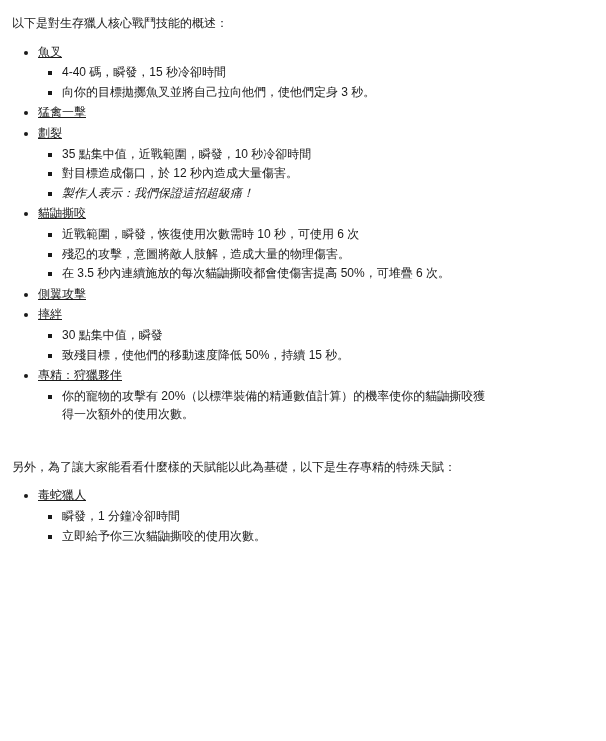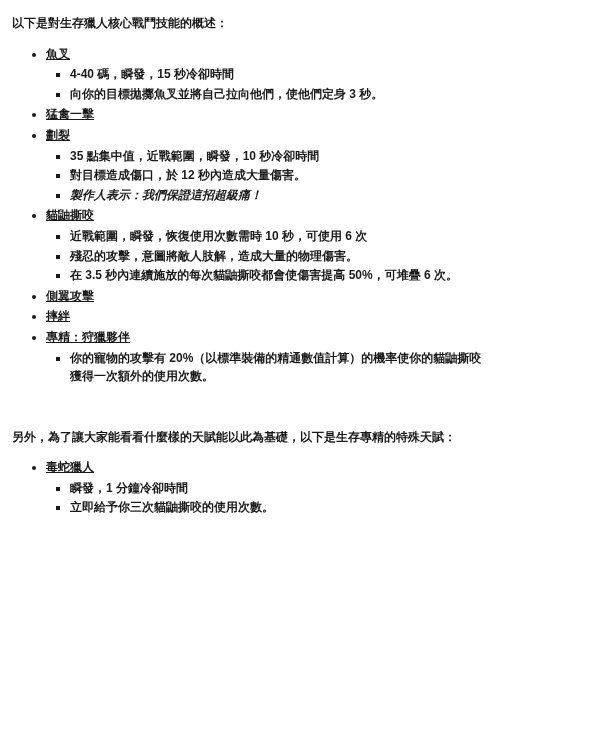--- a/index.html
+++ b/index.html
@@ -13,29 +13,28 @@
     overflow: hidden;
     font-family: "Liberation Sans", sans-serif;
     color: #1a1a1a;
     font-size: 12px;
     line-height: 1.55;
   }
   .page {
     padding: 10px 4px 0 12px;
     box-sizing: border-box;
     width: 498px;
-    font-weight: bold;
   }
   p.intro {
     margin: 4px 0 10px 0;
     font-size: 12px;
     color: #1a1a1a;
   }
   ul {
-    margin: 12px;
+    margin: 4px;
     padding-left: 22px;
     list-style-type: disc;
   }
   ul ul {
     margin: 2px 0 2px 0;
     padding-left: 24px;
     list-style-type: square;
   }
   li {
     margin: 0 0 1px 0;
@@ -79,21 +78,24 @@
           <li class="detail">35 點集中值，近戰範圍，瞬發，10 秒冷卻時間</li>
           <li class="detail">對目標造成傷口，於 12 秒內造成大量傷害。</li>
           <li class="detail note">製作人表示：我們保證這招超級痛！</li>
         </ul></li>
       <li class="skill"><span class="skill-name">貓鼬撕咬</span><ul>
           <li class="detail">近戰範圍，瞬發，恢復使用次數需時 10 秒，可使用 6 次</li>
           <li class="detail">殘忍的攻擊，意圖將敵人肢解，造成大量的物理傷害。</li>
           <li class="detail">在 3.5 秒內連續施放的每次貓鼬撕咬都會使傷害提高 50%，可堆疊 6 次。</li>
         </ul></li>
       <li class="skill"><span class="skill-name">側翼攻擊</span></li>
-      <li class="skill"><span class="skill-name">摔絆</span></li>
+      <li class="skill"><span class="skill-name">摔絆</span><ul>
+          <li class="detail">30 點集中值，瞬發</li>
+          <li class="detail">致殘目標，使他們的移動速度降低 50%，持續 15 秒。</li>
+        </ul></li>
       <li class="skill"><span class="skill-name">專精：狩獵夥伴</span><ul>
           <li class="detail">你的寵物的攻擊有 20%（以標準裝備的精通數值計算）的機率使你的貓鼬撕咬獲得一次額外的使用次數。</li>
         </ul></li>
     </ul>
 
   <div class="gap"></div>
 
   <p class="intro">另外，為了讓大家能看看什麼樣的天賦能以此為基礎，以下是生存專精的特殊天賦：</p>
 
   <ul class="top-level" id="talent-list">

